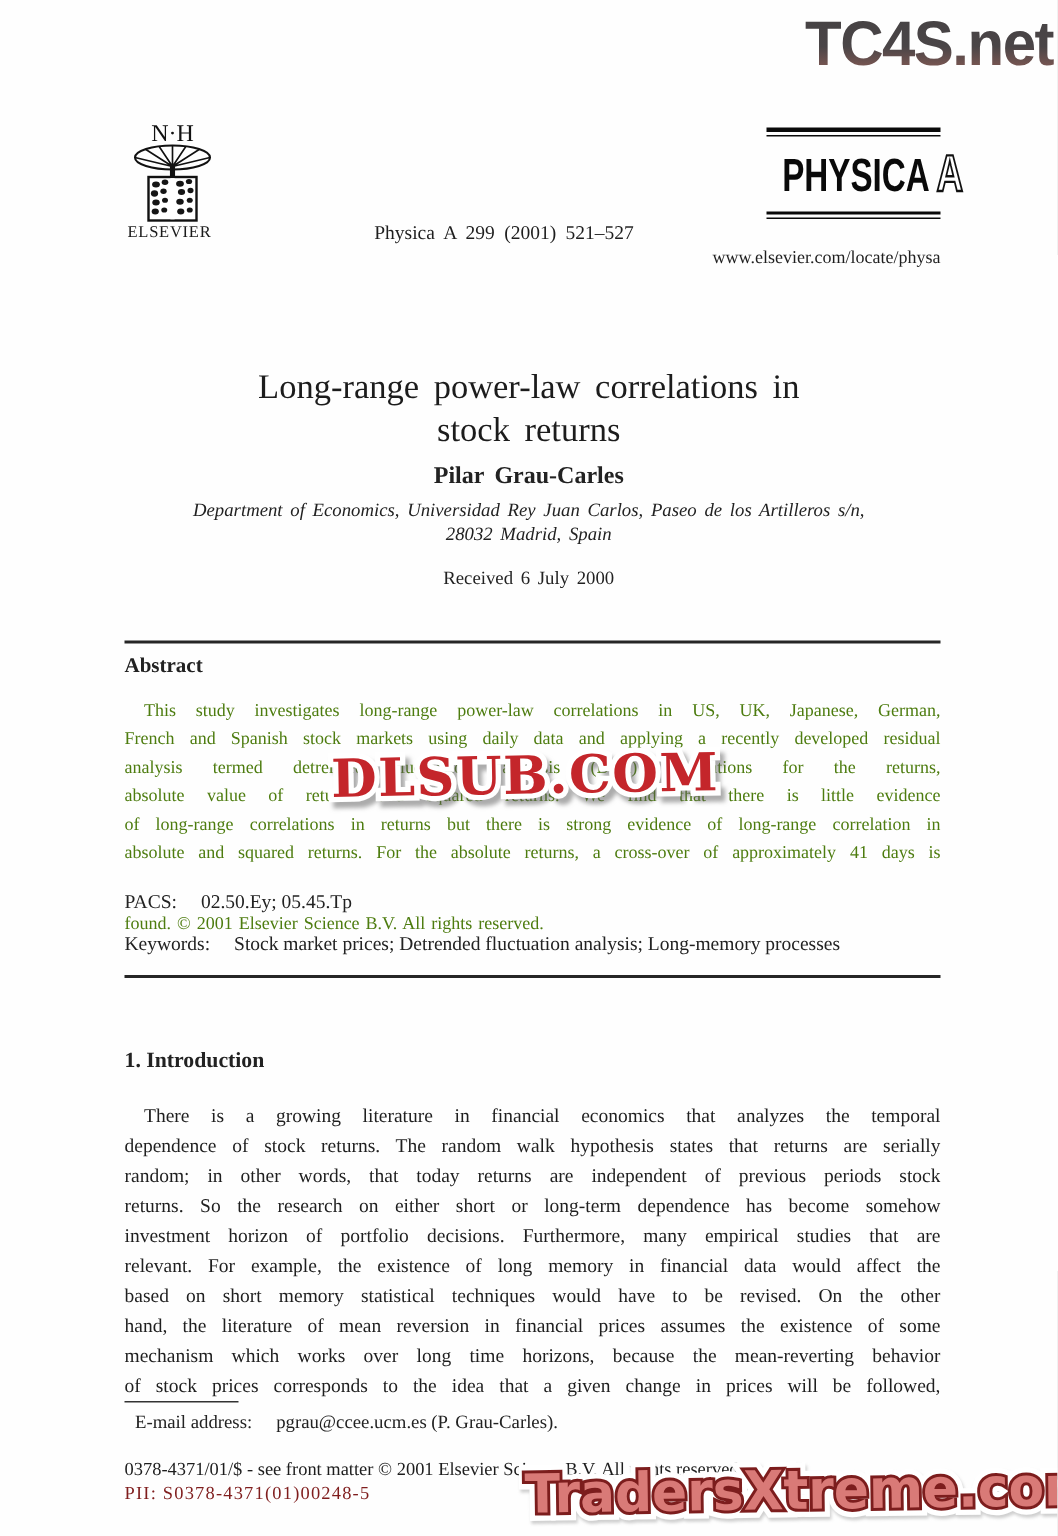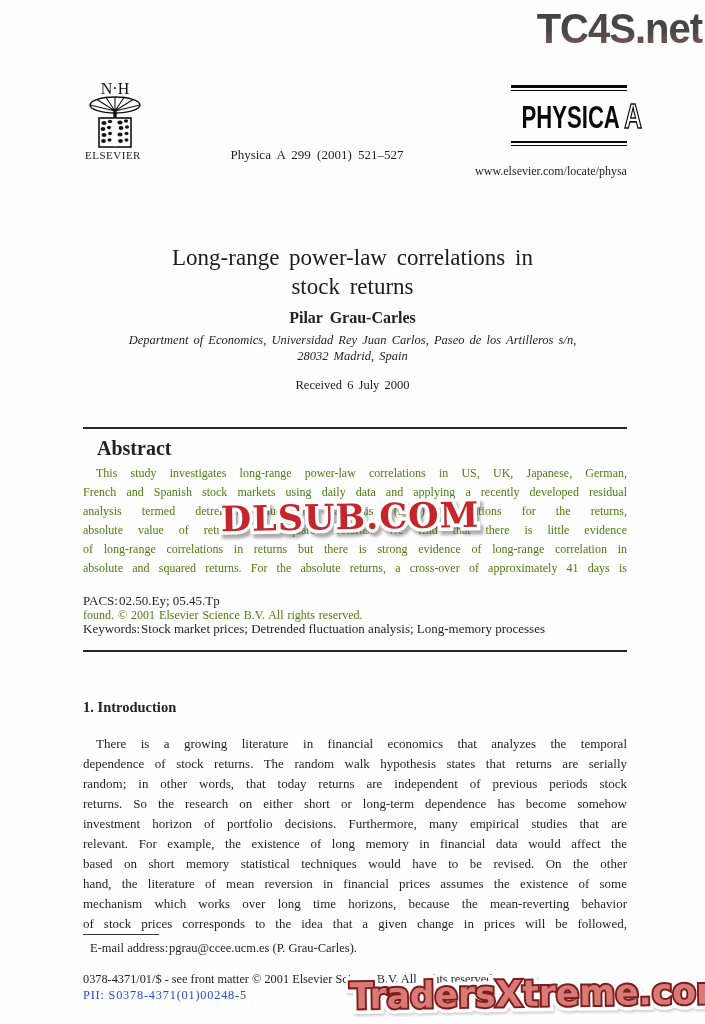--- a/index.html
+++ b/index.html
@@ -8,21 +8,21 @@
     background:#fefefe; overflow:hidden;
     font-family:"Liberation Serif", serif; color:#222;
   }
   
   .elsevier-logo{position:absolute; left:84px; top:80px;}
   .elsevier-label{
     position:absolute; left:82px; top:149px; width:62px; text-align:center;
     font-size:11px; letter-spacing:0.5px; color:#1b1b1b;
   }
   .journal-ref{
-    position:absolute; left:167px; top:147px; width:300px; text-align:center;
+    position:absolute; left:186px; top:147px; width:300px; text-align:center;
     font-size:13px; word-spacing:3px; color:#1e1e1e;
   }
   .physica-block{position:absolute; left:511px; top:85px; width:116px;}
   .rule-thick{height:2.5px; background:#0a0a0a;}
   .rule-thin{height:1px; background:#0a0a0a; margin-top:2px;}
   .physica-text{
     margin:9px 0 7px 0; width:116px; text-align:center; white-space:nowrap;
     font-family:"Liberation Sans", sans-serif; font-weight:700; font-size:27px;
     transform:scale(0.82,1.15); transform-origin:center; color:#0a0a0a;
   }
@@ -36,43 +36,43 @@
   }
   
   .title-block{position:absolute; top:243px; left:0; width:705px; text-align:center;}
   .paper-title{font-size:23px; line-height:29px; word-spacing:4px; color:#1c1c1c;}
   .author{margin-top:8px; font-size:16px; word-spacing:3px;font-weight:bold;}
   .affiliation{margin-top:5px; font-size:12.5px; font-style:italic; line-height:16px; word-spacing:2px;}
   .received{margin-top:14px; font-size:12.5px; word-spacing:2px;}
   
   .hrule{position:absolute; left:83px; width:544px; height:2px; background:#262626;}
   .abstract-heading{
-    position:absolute; left:97px; top:437px; font-weight:bold; font-size:20px;
+    position:absolute; left:83px; top:437px; font-weight:bold; font-size:14px;
   }
   .abstract-text{position:absolute; left:83px; top:464px; width:544px;
     font-size:12px; color:#4d7c0f;}
   .abstract-text .jline{height:19px; line-height:19px;}
   .jline{
     overflow:hidden; text-align:justify; text-align-last:justify; word-spacing:1px;
   }
   .jline.last{text-align-last:left;margin-top:28px;}
   .jline.indent{text-indent:13px;}
   .pacs-line{position:absolute; left:83px; top:593px; font-size:13px;}
   .keywords-line{position:absolute; left:83px; top:621px; font-size:13px;}
   .ital{}
-  .plain-val{margin-left:1px;}
+  .plain-val{margin-left:16px;}
   
   .section-heading{position:absolute; left:83px; top:699px; font-weight:bold; font-size:14.5px;}
   .intro-text{position:absolute; left:83px; top:734px; width:544px; font-size:13px; color:#1f1f1f;}
   .intro-text .jline{height:20px; line-height:20px;}
   
   .footnote-rule{position:absolute; left:83px; top:934px; width:76px; height:1px; background:#333;}
   .footnote{position:absolute; left:90px; top:941px; width:540px; font-size:12.5px;}
   .copyright-line{position:absolute; left:83px; top:972px; font-size:12.3px; color:#1d1d1d;}
-  .pii-line{position:absolute; left:83px; top:988px; font-size:12.3px; letter-spacing:0.8px; color:#1d4ed8;}
+  .pii-line{position:absolute; left:83px; top:988px; font-size:12.3px; letter-spacing:0.8px; color:#7f1d1d;}
   
   .wm{position:absolute; z-index:10; pointer-events:none;}
   .wm-tc4s{left:480px; top:0px;}
   .wm-dlsub{left:200px; top:488px; filter:drop-shadow(3px 4px 1.5px rgba(90,90,90,0.5));}
   .wm-traders{left:346px; top:966px; filter:drop-shadow(1px 2px 1px rgba(120,120,120,0.35));}
 </style>
 </head>
 <body>
 
 <div class="page">

